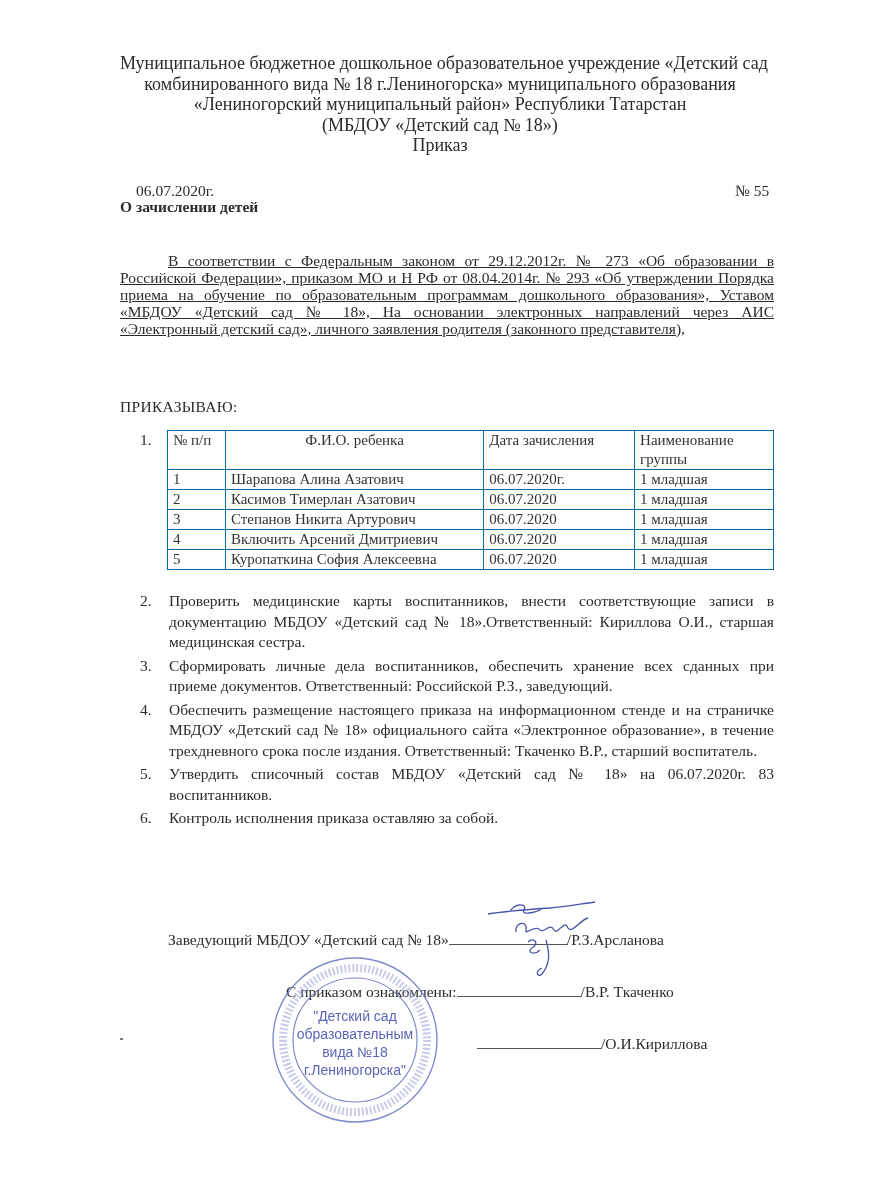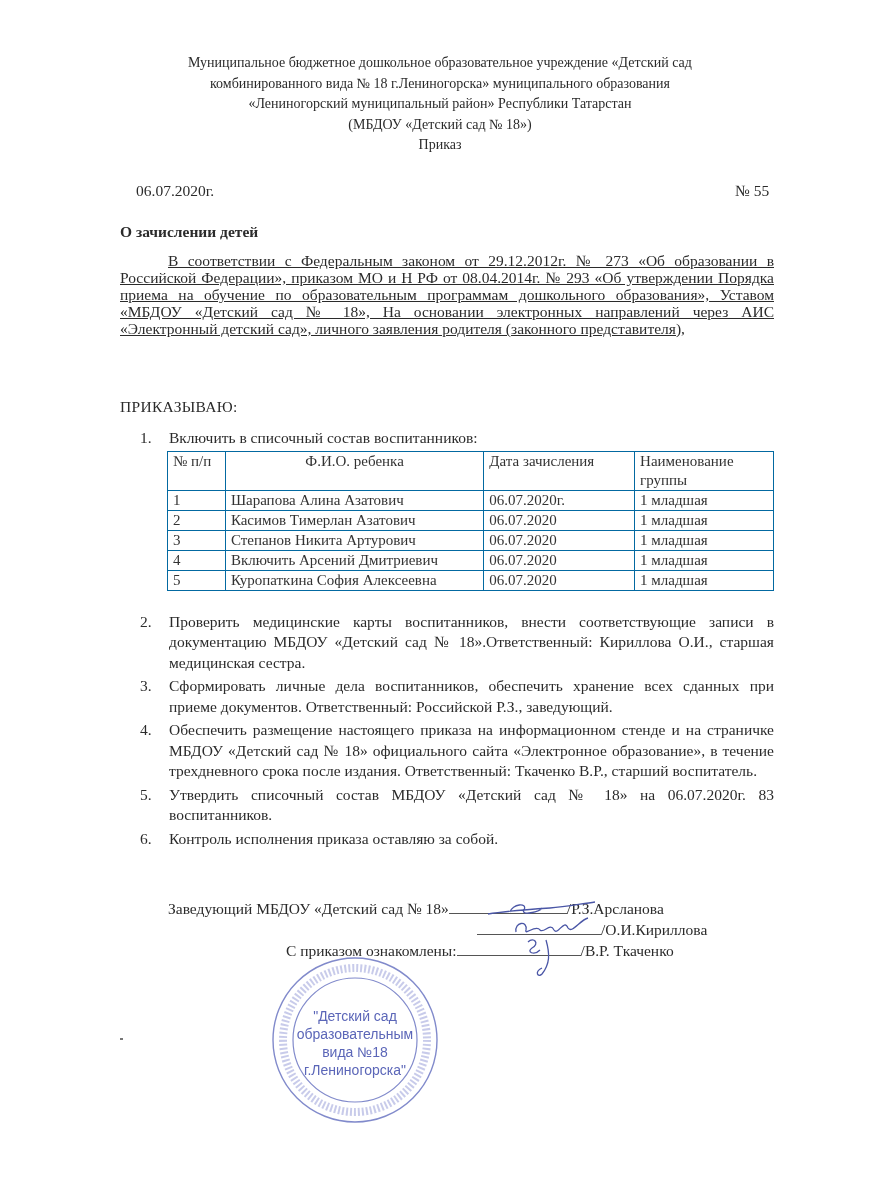--- a/index.html
+++ b/index.html
@@ -4,26 +4,26 @@
 <style>
   html, body { margin: 0; padding: 0; background: #ffffff; }
   body {
     width: 873px; height: 1200px; position: relative; overflow: hidden;
     font-family: "Liberation Serif", "DejaVu Serif", serif;
     color: #2b2b2b; font-size: 15.5px;
   }
   .page { position: absolute; left: 0; top: 0; width: 873px; height: 1200px; }
   .header {
     position: absolute; left: 120px; top: 53px; width: 640px;
-    text-align: center; line-height: 20.5px; font-size: 14px;
+    text-align: center; line-height: 20.5px; font-size: 18px;
   }
   .header div { white-space: nowrap; }
   .date { position: absolute; left: 136px; top: 182px; }
   .number { position: absolute; left: 735px; top: 182px; }
-  .title { position: absolute; left: 120px; top: 223px; font-weight: bold; text-align: right; }
+  .title { position: absolute; left: 120px; top: 198px; font-weight: bold; text-align: right; }
   .preamble {
     position: absolute; left: 120px; top: 252px; width: 654px;
     line-height: 17px; text-align: justify; text-decoration: underline;
   }
   .preamble p { margin: 0; text-indent: 48px; }
   .order-word { position: absolute; left: 120px; top: 398px; letter-spacing: 0.3px; }
   .list {
     position: absolute; left: 140px; top: 428px; width: 634px;
     margin: 0; padding: 0; list-style: none; line-height: 20.5px;
   }
@@ -33,21 +33,21 @@
   table.kids {
     border-collapse: collapse; margin: 2px 0 0 27px;
     font-size: 15px; line-height: 19px;
   }
   table.kids td {
     border: 1px solid #0369a1; padding: 0 5px; vertical-align: top;
     color: #333;
   }
   .c1 { width: 47px; } .c2 { width: 248px; text-align: center; } .c3 { width: 140px; } .c4 { width: 128px; }
   .sign-block { position: absolute; left: 168px; top: 898px; line-height: 21px; width: 600px; }
-  .sign-row { position: relative; height: 21px; white-space: nowrap; }
+  .sign-row { position: relative; height: 21px; white-space: nowrap; margin-top: 31px; }
   .sign-line { display: inline-block; border-bottom: 1px solid #555; height: 15px; vertical-align: baseline; }
   .stamp {
     position: absolute; left: 270px; top: 955px; width: 170px; height: 170px;
   }
   .stamp-text {
     position: absolute; left: 0; top: 52px; width: 170px; text-align: center;
     font-family: "Liberation Sans", "DejaVu Sans", sans-serif; font-size: 14px;
     line-height: 18px; color: #5b66b8;
   }
   .sig { position: absolute; }
@@ -73,21 +73,20 @@
 
   <div class="preamble">
     <p>В соответствии с Федеральным законом от 29.12.2012г. № 273 «Об образовании в Российской Федерации», приказом МО и Н РФ от 08.04.2014г. № 293 «Об утверждении Порядка приема на обучение по образовательным программам дошкольного образования», Уставом «МБДОУ «Детский сад № 18», На основании электронных направлений через АИС «Электронный детский сад», личного заявления родителя (законного представителя),</p>
   </div>
 
   <div class="order-word">ПРИКАЗЫВАЮ:</div>
 
   <ol class="list">
     <li class="item">
       <span class="num">1.</span>
-      <span class="txt">Включить в списочный состав воспитанников:</span>
       <table class="kids">
         <tbody>
             <tr>
           <td class="c1">№ п/п</td>
           <td class="c2">Ф.И.О. ребенка</td>
           <td class="c3">Дата зачисления</td>
           <td class="c4">Наименование группы</td>
         </tr>
         <tr>
           <td>1</td>
@@ -143,24 +142,24 @@
       <span class="num">6.</span>
       <span class="txt">Контроль исполнения приказа оставляю за собой.</span>
     </li>
   </ol>
 
   <div class="sign-block">
     <div class="sign-row">
       <span>Заведующий МБДОУ «Детский сад № 18»</span><span class="sign-line" style="width:118px"></span><span>/Р.З.Арсланова</span>
     </div>
     <div class="sign-row">
-      <span style="display:inline-block;width:309px"></span><span class="sign-line" style="width:124px"></span><span>/О.И.Кириллова</span>
+      <span style="display:inline-block;width:118px"></span><span>С приказом ознакомлены:</span><span class="sign-line" style="width:124px"></span><span>/В.Р. Ткаченко</span>
     </div>
     <div class="sign-row">
-      <span style="display:inline-block;width:118px"></span><span>С приказом ознакомлены:</span><span class="sign-line" style="width:124px"></span><span>/В.Р. Ткаченко</span>
+      <span style="display:inline-block;width:309px"></span><span class="sign-line" style="width:124px"></span><span>/О.И.Кириллова</span>
     </div>
   </div>
 
   <svg class="sig" style="left:480px;top:898px" width="120" height="22" viewBox="0 0 120 22">
     <path d="M8 16 C20 14, 40 12, 70 10 C85 9, 100 6, 115 4 M30 14 C32 6, 48 4, 44 12 C40 18, 60 14, 62 10" stroke="#4a56a6" stroke-width="1.3" fill="none"></path>
   </svg>
   <svg class="sig" style="left:510px;top:914px" width="90" height="26" viewBox="0 0 90 26">
     <path d="M6 18 C4 8, 18 6, 16 16 C14 22, 26 10, 30 16 C34 20, 40 8, 44 16 C48 22, 54 4, 58 14 C62 20, 70 6, 78 4" stroke="#4a56a6" stroke-width="1.3" fill="none"></path>
   </svg>
   <svg class="sig" style="left:520px;top:934px" width="50" height="45" viewBox="0 0 50 45">

